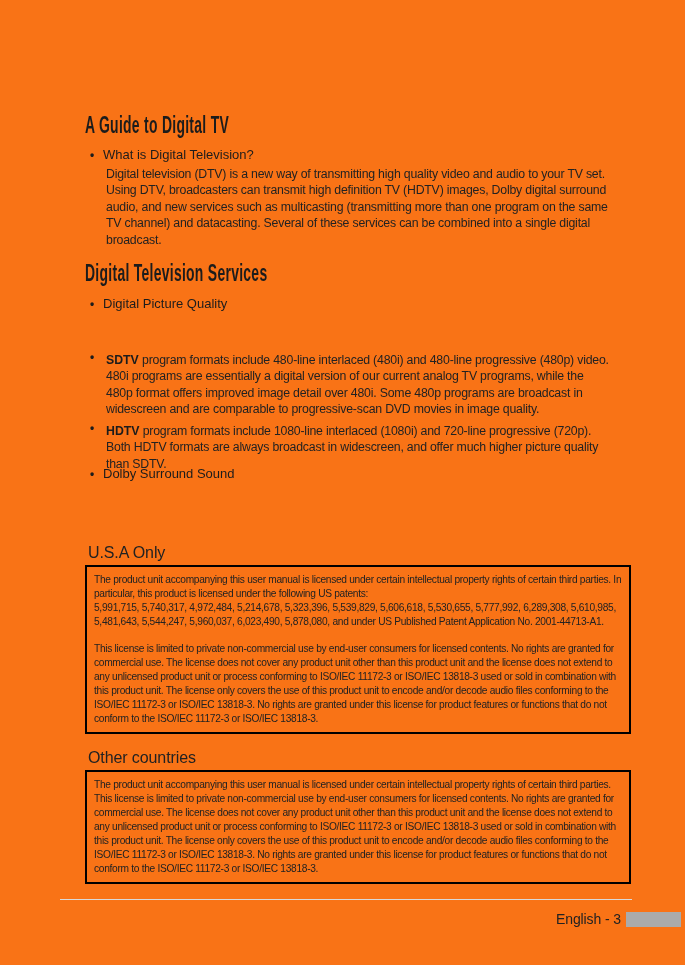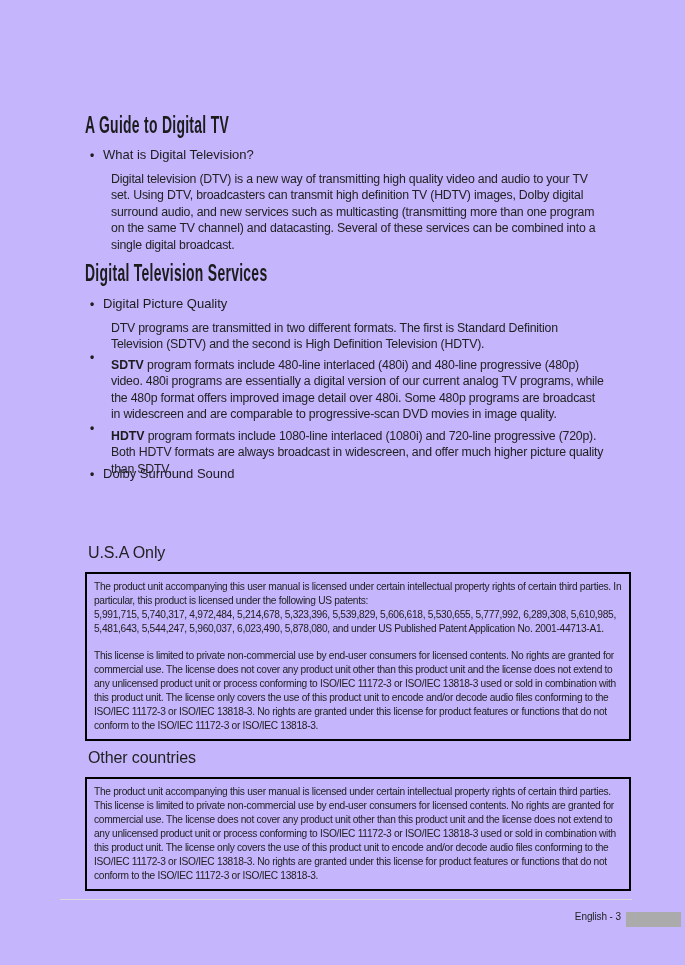--- a/index.html
+++ b/index.html
@@ -1,20 +1,20 @@
 <!DOCTYPE html>
 <html><head>
 <meta charset="utf-8">
 <style>
   html, body { margin: 0; padding: 0; background: #fff; }
   .page {
     position: relative;
     width: 685px;
     height: 965px;
-    background: #c4b5fd;
+    background: #f97316;
     font-family: "Liberation Sans", sans-serif;
     color: #222;
     overflow: hidden;
   }
   .section-title {
     position: absolute;
     left: 85px;
     margin: 0;
     font-size: 24px;
     font-weight: bold;
@@ -43,21 +43,21 @@
     font-size: 13px;
     font-weight: normal;
     line-height: 16px;
     margin: 0 0 2px 0;
     color: #1c1c1c;
   }
   .b-body {
     font-size: 12.3px;
     line-height: 16.4px;
     letter-spacing: -0.2px;
-    margin: 8px;
+    margin: 3px;
   }
   .b-body b { letter-spacing: 0; color: #1c1c1c; }
   .small-label {
     position: absolute;
     left: 88px;
     margin: 0;
     font-size: 16px;
     letter-spacing: -0.1px;
     color: #222;
   }
@@ -65,40 +65,39 @@
     position: absolute;
     left: 85px;
     width: 546px;
     box-sizing: border-box;
     border: 2px solid #000;
     padding: 6px 7px;
     font-size: 10.2px;
     line-height: 14px;
     letter-spacing: -0.3px;
     color: #222;
-    margin-top: 7px;
   }
   .license-box p { margin: 0; }
   .license-box p.gap { margin-top: 13px; }
   .footer-rule {
     position: absolute;
     left: 60px;
     top: 899px;
     width: 572px;
     height: 1px;
     background: #d9d9d9;
   }
   .footer-label {
     position: absolute;
     left: 0;
     top: 911px;
     width: 621px;
     margin: 0;
     text-align: right;
-    font-size: 10px;
+    font-size: 14px;
     letter-spacing: -0.1px;
     color: #222;
   }
   .footer-bar {
     position: absolute;
     left: 626px;
     top: 912px;
     width: 55px;
     height: 15px;
   }
@@ -117,21 +116,20 @@
       <p class="b-body">Digital television (DTV) is a new way of transmitting high quality video and audio to your TV set. Using DTV, broadcasters can transmit high definition TV (HDTV) images, Dolby digital surround audio, and new services such as multicasting (transmitting more than one program on the same TV channel) and datacasting. Several of these services can be combined into a single digital broadcast.</p>
     </div>
   </div>
 
   <h1 class="section-title" style="top:259px">Digital Television Services</h1>
 
   <div class="bullet" style="top:296px">
     <span class="dot">•</span>
     <div class="bullet-content">
       <p class="b-heading">Digital Picture Quality</p>
-      <p class="b-body">DTV programs are transmitted in two different formats. The first is Standard Definition Television (SDTV) and the second is High Definition Television (HDTV).</p>
     </div>
   </div>
 
   <div class="bullet" style="top:349px">
     <span class="dot">•</span>
     <div class="bullet-content">
       <p class="b-body"><b>SDTV</b><span> program formats include 480-line interlaced (480i) and 480-line progressive (480p) video. 480i programs are essentially a digital version of our current analog TV programs, while the 480p format offers improved image detail over 480i. Some 480p programs are broadcast in widescreen and are comparable to progressive-scan DVD movies in image quality.</span></p>
     </div>
   </div>
 

